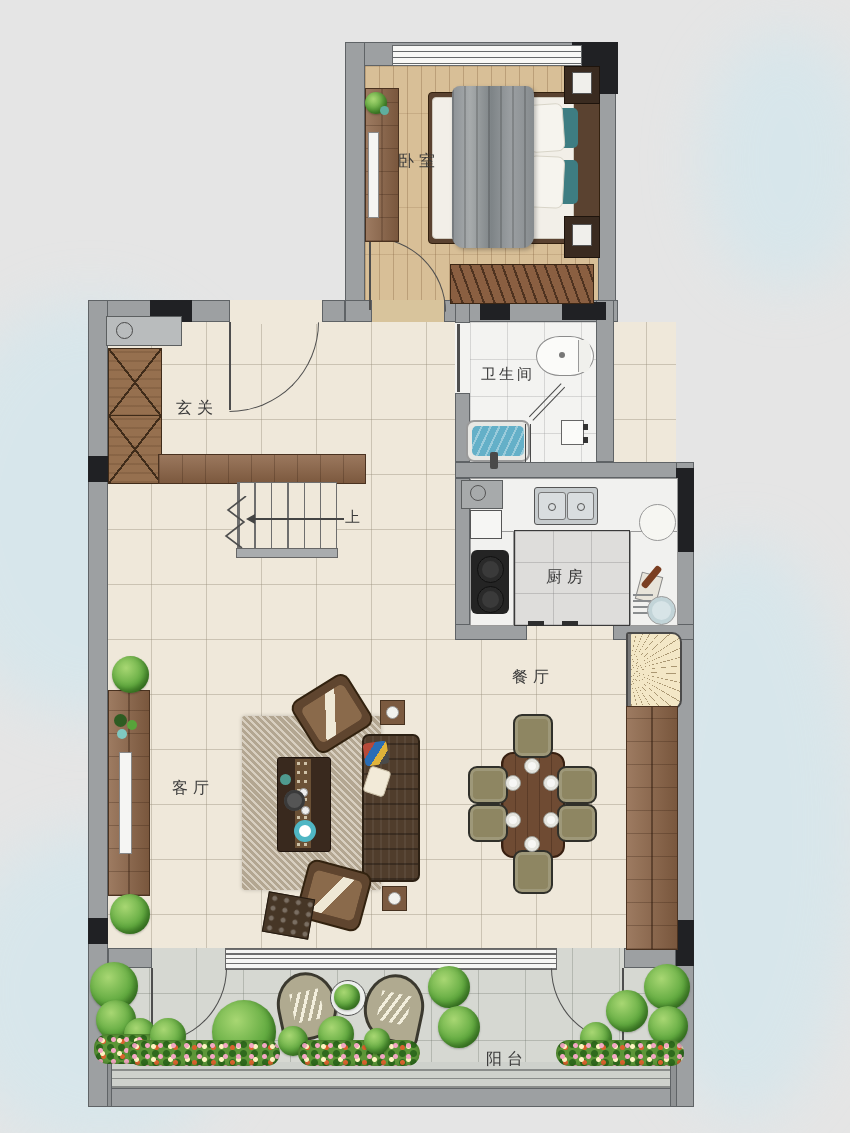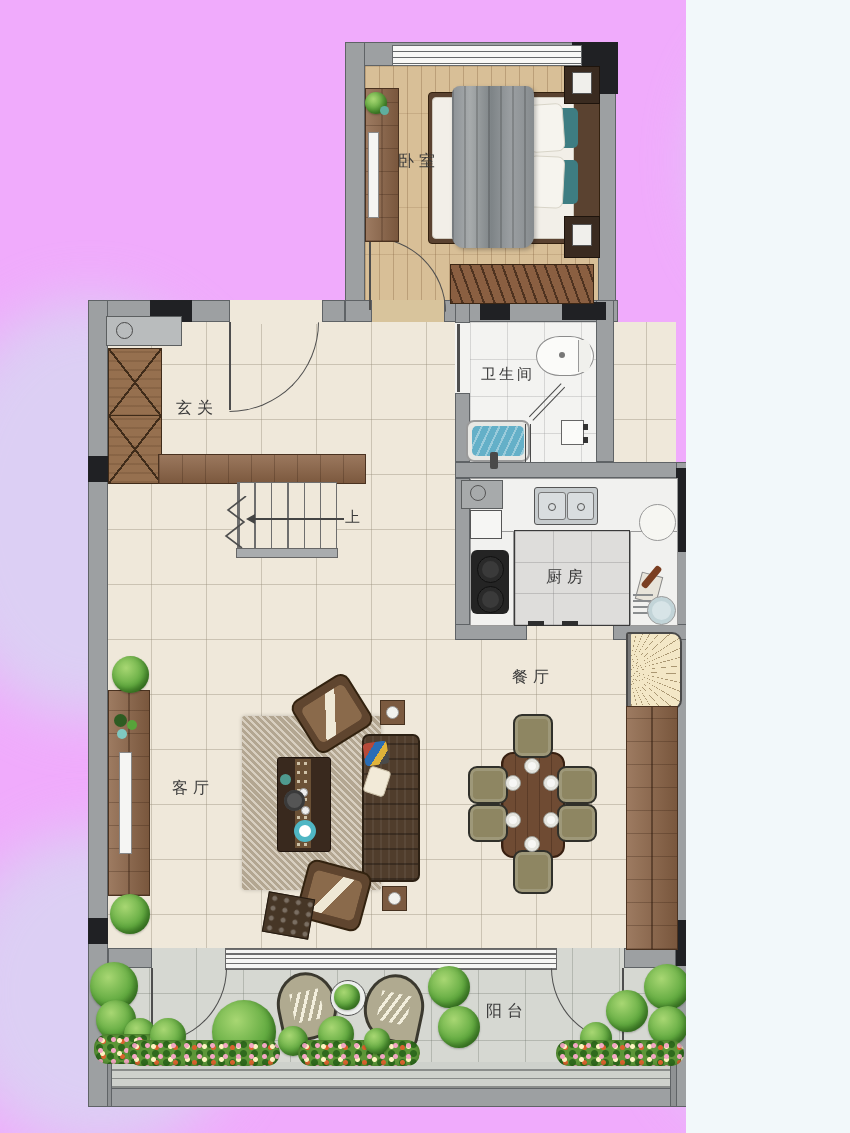--- a/index.html
+++ b/index.html
@@ -1,16 +1,16 @@
 <!DOCTYPE html>
 <html><head>
 <meta charset="utf-8">
 <style>
   html,body{margin:0;padding:0;background:#f2f8fa;}
-  #canvas{position:relative;width:686px;height:1133px;overflow:hidden;background:#f0abfc;font-family:"Liberation Sans",sans-serif;text-decoration:underline;}
+  #canvas{position:relative;width:850px;height:1133px;overflow:hidden;background:#e5e5e5;font-family:"Liberation Sans",sans-serif;text-decoration:underline;}
   .blob{position:absolute;border-radius:50%;background:#cfe7ef;filter:blur(28px);opacity:.6;}
   .abs{position:absolute;}
   .w{position:absolute;background:#9da0a2;box-shadow:inset 0 0 0 1px #5f6366;}
   .c{position:absolute;background:#202124;}
   .floor-tile{position:absolute;background-color:#efe8da;background-image:linear-gradient(rgba(150,140,120,.4) 1px,transparent 1px),linear-gradient(90deg,rgba(150,140,120,.4) 1px,transparent 1px);background-size:55px 55px;background-position:-12px -13px;}
   .floor-wood{position:absolute;background-color:#d8bf97;background-image:repeating-linear-gradient(90deg,rgba(120,85,50,.30) 0 1px,transparent 1px 14px),repeating-linear-gradient(0deg,rgba(120,85,50,.18) 0 1px,transparent 1px 47px);}
   .floor-marble{position:absolute;background-color:#f3f3f1;background-image:linear-gradient(rgba(160,160,160,.35) 1px,transparent 1px),linear-gradient(90deg,rgba(160,160,160,.35) 1px,transparent 1px);background-size:37px 37px;}
   .floor-stone{position:absolute;background-color:#d6d8d2;background-image:linear-gradient(rgba(110,115,108,.32) 1px,transparent 1px),linear-gradient(90deg,rgba(110,115,108,.32) 1px,transparent 1px);background-size:47px 47px;background-position:-6px -2px;}
   .lbl{position:absolute;font-family:"Liberation Serif",serif;color:#3a3a3a;font-size:16px;letter-spacing:5px;white-space:nowrap;}
   .lbl.small{font-size:15px;letter-spacing:3px;}
@@ -264,15 +264,15 @@
   <div class="plant" style="left:648px;top:1006px;width:40px;height:40px;"></div>
   <div class="plant" style="left:580px;top:1022px;width:32px;height:32px;"></div>
   <div class="fbed" style="left:556px;top:1040px;width:128px;height:26px;"></div>
 
   <div class="lbl" style="left:398px;top:151px;">卧室</div>
   <div class="lbl small" style="left:481px;top:365px;">卫生间</div>
   <div class="lbl" style="left:176px;top:398px;">玄关</div>
   <div class="lbl" style="left:546px;top:567px;">厨房</div>
   <div class="lbl" style="left:512px;top:667px;">餐厅</div>
   <div class="lbl" style="left:172px;top:778px;">客厅</div>
-  <div class="lbl" style="left:486px;top:1001px;">阳台</div>
+  <div class="lbl" style="left:486px;top:1049px;">阳台</div>
   <div class="lbl tiny" style="left:345px;top:508px;">上</div>
 </div>
 
 </body></html>

